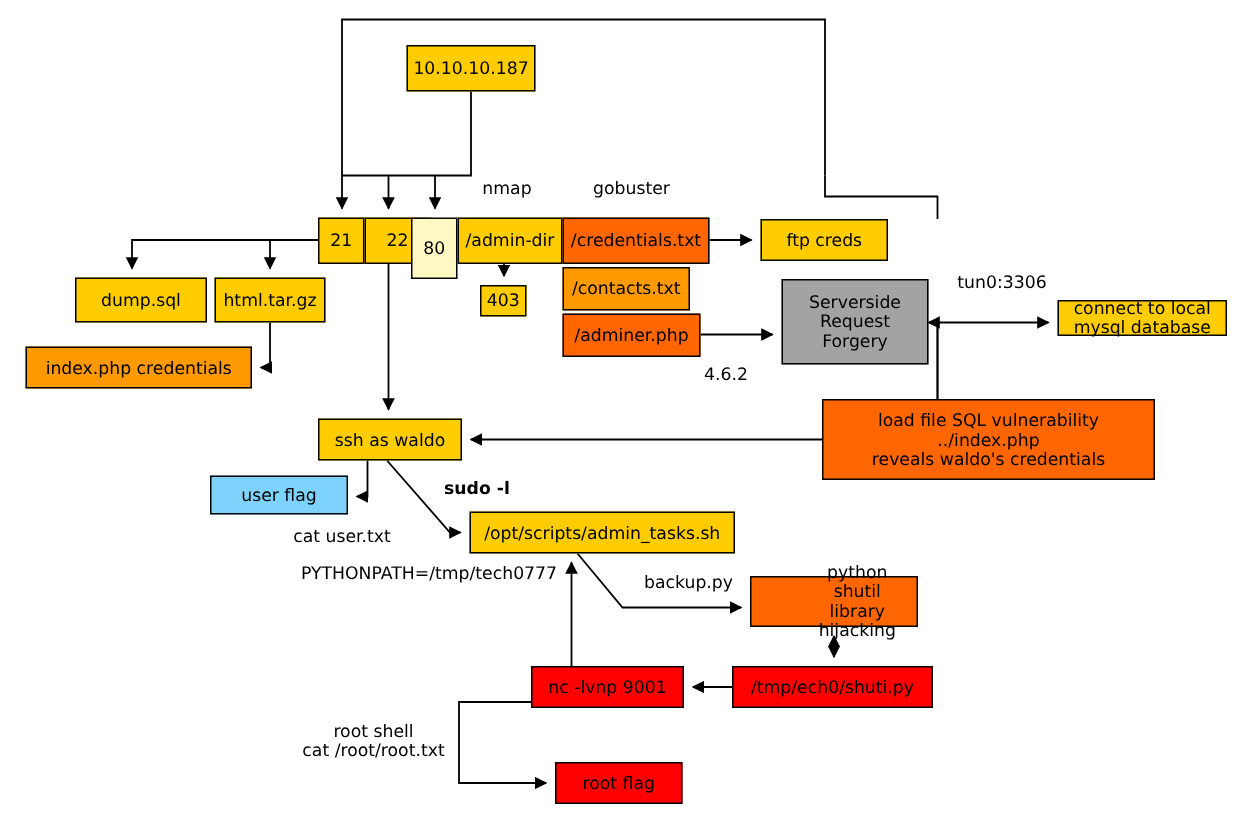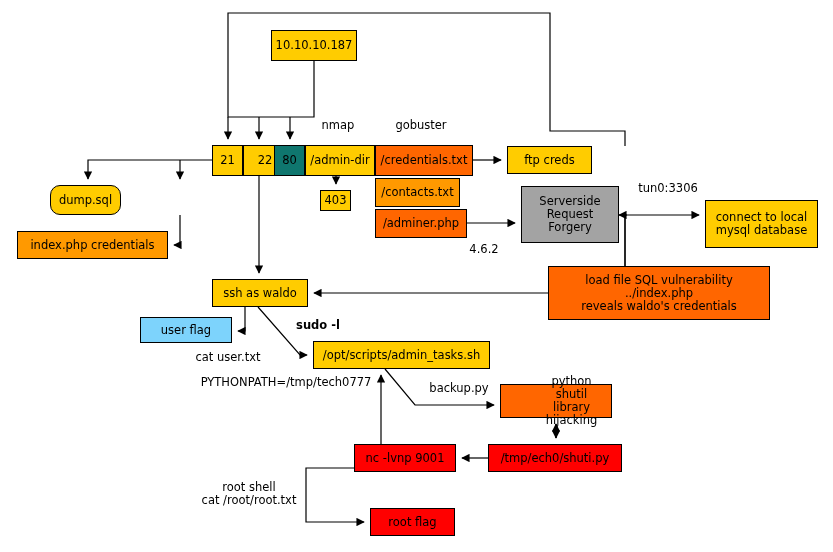--- a/index.html
+++ b/index.html
@@ -120,33 +120,34 @@
       <path d="M 488 458 L 462 458" marker-end="url(#arrow)"></path>
 
       <path d="M 354 468 L 306 468 L 306 522 L 364 522" marker-end="url(#arrow)"></path>
 
     </g>
   </svg>
 
   <div class="node" style="left:271px;top:30px;width:86px;height:31px;background:#FFCC00;">10.10.10.187</div>
   <div class="node" style="left:212px;top:145px;width:31px;height:31px;background:#FFCC00;">21</div>
   <div class="node" style="left:243px;top:145px;width:44px;height:31px;background:#FFCC00;text-align:right;">22</div>
-  <div class="node" style="left:274px;top:145px;width:31px;height:31px;background:#0f766e;">80</div>
+  <div class="node" style="left:274px;top:145px;width:31px;height:41px;background:#fef9c3;">80</div>
   <div class="node" style="left:305px;top:145px;width:70px;height:31px;background:#FFCC00;">/admin-dir</div>
   <div class="node" style="left:375px;top:145px;width:98px;height:31px;background:#FF6600;">/credentials.txt</div>
   <div class="node" style="left:375px;top:178px;width:85px;height:29px;background:#FF9900;">/contacts.txt</div>
   <div class="node" style="left:375px;top:209px;width:92px;height:29px;background:#FF6600;">/adminer.php</div>
   <div class="node" style="left:507px;top:146px;width:85px;height:28px;background:#FFCC00;">ftp creds</div>
-  <div class="node" style="left:50px;top:185px;width:71px;height:30px;background:#FFCC00;border-radius:10px;">dump.sql</div>
+  <div class="node" style="left:50px;top:185px;width:88px;height:30px;background:#FFCC00;">dump.sql</div>
+  <div class="node" style="left:143px;top:185px;width:74px;height:30px;background:#FFCC00;">html.tar.gz</div>
   <div class="node" style="left:17px;top:231px;width:151px;height:28px;background:#FF9900;">index.php credentials</div>
   <div class="node" style="left:320px;top:190px;width:31px;height:21px;background:#FFCC00;">403</div>
   <div class="node" style="left:521px;top:186px;width:98px;height:57px;background:#a3a3a3;">Serverside
 Request
 Forgery</div>
-  <div class="node" style="left:705px;top:200px;width:113px;height:48px;background:#FFCC00;">connect to local
+  <div class="node" style="left:705px;top:200px;width:113px;height:24px;background:#FFCC00;">connect to local
 mysql database</div>
   <div class="node" style="left:548px;top:266px;width:222px;height:54px;background:#FF6600;">load file SQL vulnerability
 ../index.php
 reveals waldo's credentials</div>
   <div class="node" style="left:212px;top:279px;width:96px;height:28px;background:#FFCC00;">ssh as waldo</div>
   <div class="node" style="left:140px;top:317px;width:92px;height:26px;background:#7dd3fc;">user flag</div>
   <div class="node" style="left:313px;top:341px;width:177px;height:28px;background:#FFCC00;">/opt/scripts/admin_tasks.sh</div>
   <div class="node" style="left:500px;top:384px;width:112px;height:34px;background:#FF6600;padding-left:35px;">python shutil
 library hijacking</div>
   <div class="node" style="left:488px;top:444px;width:134px;height:28px;background:#FF0000;">/tmp/ech0/shuti.py</div>

